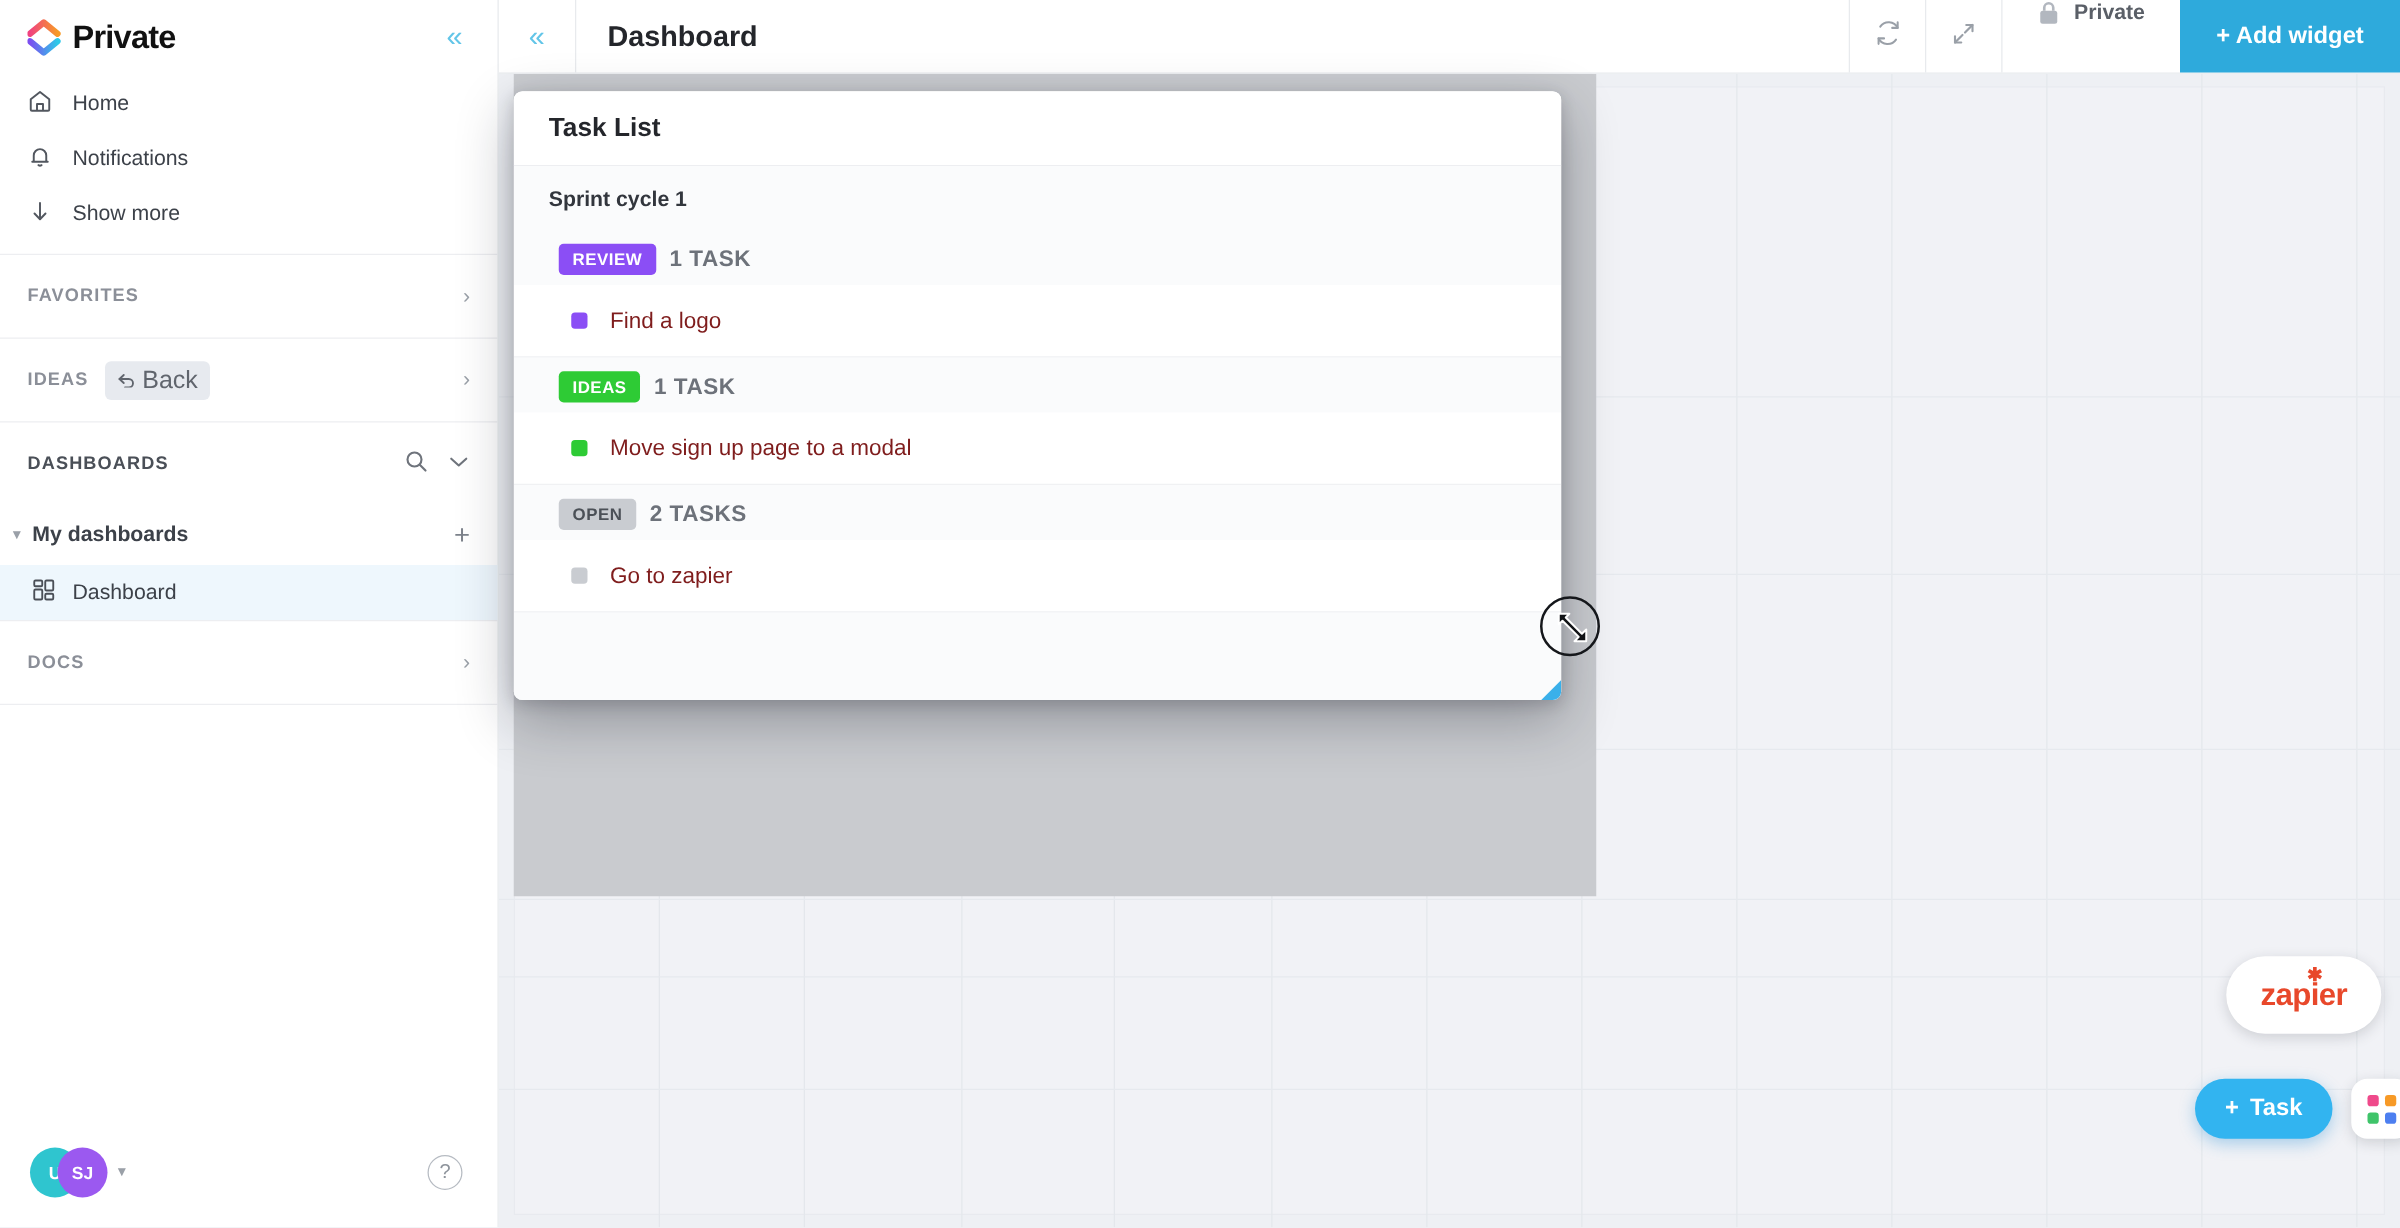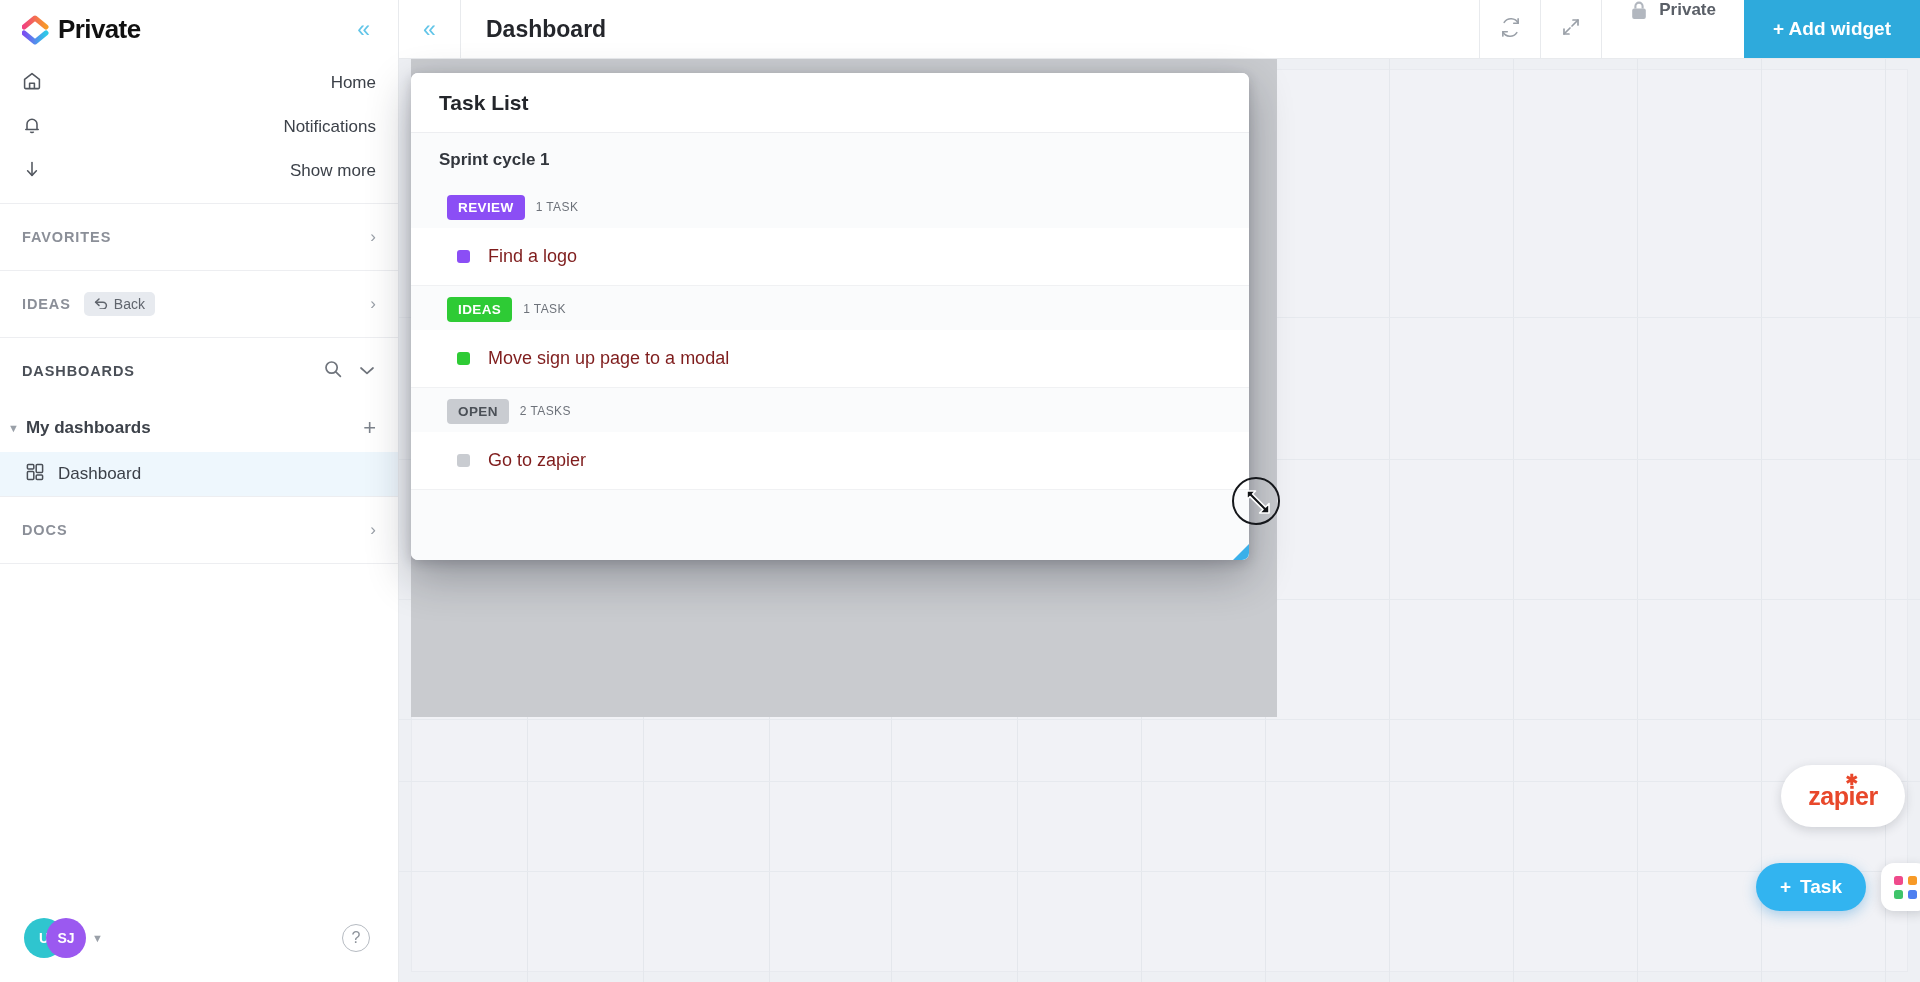--- a/index.html
+++ b/index.html
@@ -26,33 +26,33 @@
 
   .search-row { display: flex; gap: 7px; padding: 4px 22px 10px 22px; }
   .search-box { flex: 1; height: 39px; background: #f4f5f7; border-radius: 7px;
                 display: flex; align-items: center; gap: 11px; padding: 0 13px; }
   .search-ph { color: #9a9ea6; font-size: 16px; }
   .bolt-btn { width: 39px; height: 39px; background: #f4f5f7; border-radius: 7px;
               display: flex; align-items: center; justify-content: center; cursor: pointer; }
 
   .nav-list { padding: 6px 0 10px 0; }
   .nav-item { display: flex; align-items: center; gap: 16px; height: 44px;
-              padding: 0 22px; cursor: pointer; justify-content: space-between; }
+              padding: 0 22px; cursor: pointer; }
   .nav-label { font-size: 17px; color: #3c4149; }
 
   .sec-div { height: 1px; background: #edeef1; margin: 0; }
   .section { display: flex; align-items: center; justify-content: space-between;
              height: 66px; padding: 0 22px; cursor: pointer; }
   .sec-left { display: flex; align-items: center; gap: 13px; }
   .sec-title { font-size: 14.5px; font-weight: 700; color: #8b8f98; letter-spacing: 0.9px; }
   .sec-title.dark { color: #4a4f57; }
   .chev-r { color: #9aa0a8; font-size: 17px; }
   .back-chip { display: inline-flex; align-items: center; gap: 6px;
                background: #e7eaef; border-radius: 5px; padding: 4px 10px;
-               font-size: 14px; color: #60656d; cursor: pointer; }
+               font-size: 20px; color: #60656d; cursor: pointer; }
   .sec-icons { display: flex; align-items: center; gap: 16px; color: #8b9098; }
 
   .mydash { display: flex; align-items: center; justify-content: space-between;
             height: 48px; padding: 0 22px 0 8px; cursor: pointer; }
   .mydash-left { display: flex; align-items: center; gap: 7px; }
   .mydash-label { font-size: 17px; font-weight: 700; color: #3c4149; }
   .caret-d { color: #9aa0a8; font-size: 11px; }
   .plus-sm { color: #7d838c; font-size: 22px; line-height: 1; cursor: pointer; }
 
   .dash-item { display: flex; align-items: center; gap: 14px; height: 44px;
@@ -106,21 +106,21 @@
                 border-bottom: 1px solid #edeef1; background: #fff; }
   .modal-title { font-size: 21px; font-weight: 700; color: #24262b; }
   .modal-body { background: #fafbfc; height: calc(100% - 60px); overflow: hidden; }
   .sprint-head { padding: 17px 28px 14px 28px; font-size: 17px; font-weight: 700; color: #32363d; }
 
   .grp { margin-top: 2px; }
   .grp-bar { display: flex; align-items: center; height: 42px; padding-left: 36px;
              background: #fafbfc; position: relative; }
   .badge { color: #fff; font-size: 13.5px; font-weight: 700; letter-spacing: .4px;
            padding: 5px 11px; border-radius: 4px; }
-  .grp-count { font-size: 12px; font-weight: 400; color: #6d727a; margin-left: 11px; letter-spacing: .4px; }
+  .grp-count { font-size: 18px; font-weight: 700; color: #6d727a; margin-left: 11px; letter-spacing: .4px; }
 
   .task-row { display: flex; align-items: center; height: 58px; background: #fff;
               border-bottom: 1px solid #f0f1f3; position: relative; cursor: pointer; }
   .tr-left { display: flex; align-items: center; gap: 18px; padding-left: 46px; flex: 1; }
   .sq { width: 13px; height: 13px; border-radius: 3px; }
   .t-name { font-size: 18px; color: #7f1d1d; text-align: center; }
 
   .resize-grip { position: absolute; right: 0; bottom: 0; width: 0; height: 0;
                  border-left: 16px solid transparent; border-bottom: 16px solid #3ab0ea; }
 

